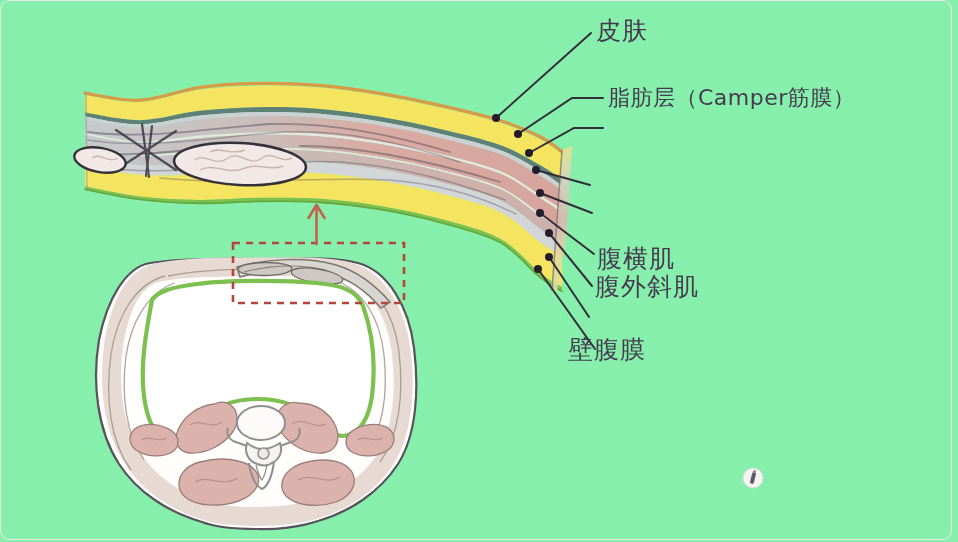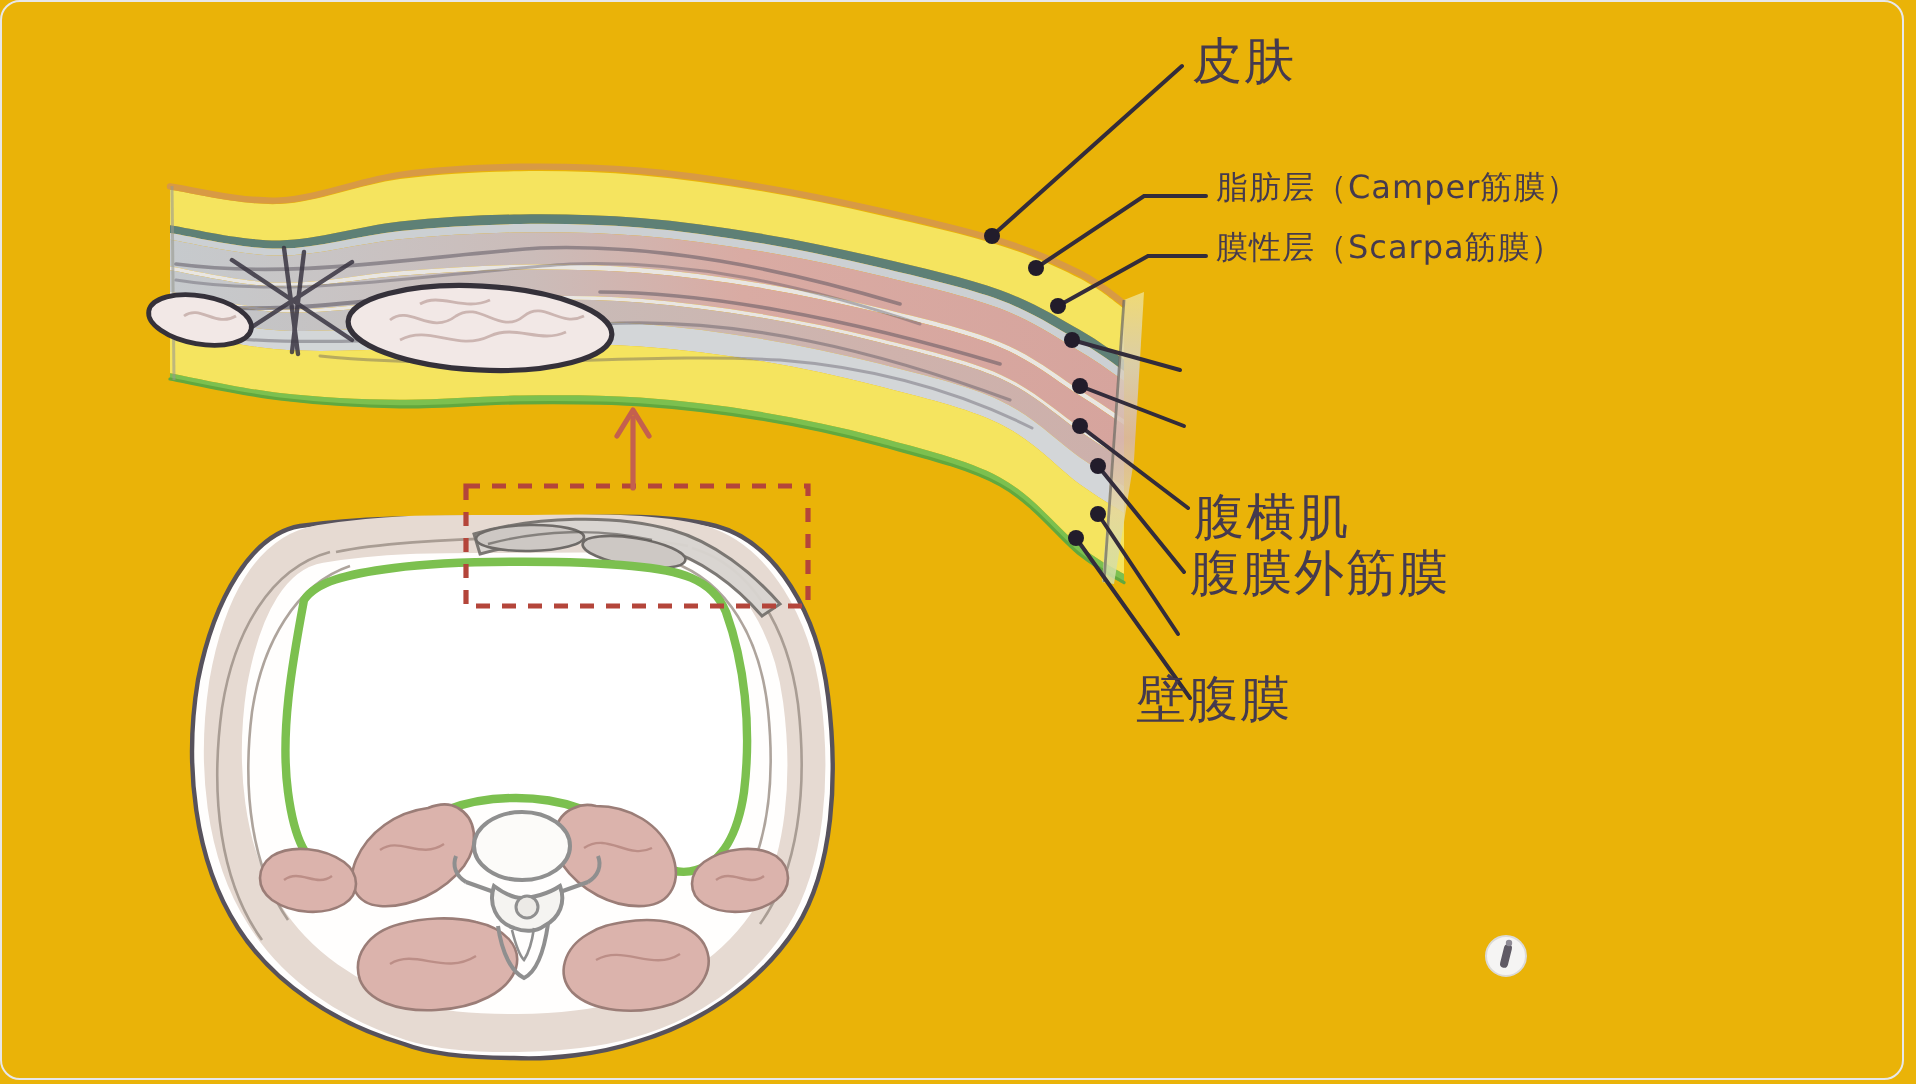--- a/index.html
+++ b/index.html
@@ -1,39 +1,39 @@
 <!DOCTYPE html>
 <html><head>
 <meta charset="utf-8">
 <style>
   html,body{margin:0;padding:0;background:#ffffff;}
   #stage{
     position:relative;
     width:958px;height:542px;
-    background:#eab308;
+    background:#86efac;
     overflow:hidden;
     font-family:"DejaVu Sans","Liberation Sans",sans-serif;
   }
   .card-edge{
     position:absolute; inset:0 6px 2px 0;
     border:1px solid #e7e7ea;
     border-radius:10px;
     pointer-events:none;
   }
   #art{position:absolute;left:0;top:0;}
   .lbl{
     position:absolute;
     color:#453a4e;
     font-size:25px;
     font-weight:500;
     letter-spacing:1px;
     white-space:nowrap;
     line-height:1.05;
   }
-  .lbl.small{font-size:16px;letter-spacing:0.5px;}
+  .lbl.small{font-size:22px;letter-spacing:0.5px;}
 </style>
 </head>
 <body>
 
 <div id="stage">
 
   <svg id="art" width="958" height="542" viewBox="0 0 958 542">
     <defs>
       <linearGradient id="muscleGrad" x1="0" y1="0" x2="1" y2="0">
         <stop offset="0" stop-color="#c6cacd"></stop>
@@ -207,19 +207,18 @@
 
     <g transform="translate(753,478)">
       <circle r="10" fill="#f5f4f3" stroke="#dcdad8" stroke-width="1"></circle>
       <rect x="-2" y="-6" width="4" height="12" rx="2" fill="#5f5a64" transform="rotate(14)"></rect>
       <circle cx="1.5" cy="-6.5" r="1.6" fill="#8e8a94"></circle>
     </g>
   </svg>
 
   <div class="lbl" style="left:596px;top:18px">皮肤</div>
   <div class="lbl small" style="left:608px;top:86px">脂肪层（Camper筋膜）</div>
-  <div class="lbl small" style="left:608px;top:116px">膜性层（Scarpa筋膜）</div>
   <div class="lbl" style="left:597px;top:246px">腹横肌</div>
-  <div class="lbl" style="left:595px;top:274px">腹膜外筋膜</div>
+  <div class="lbl" style="left:595px;top:274px">腹外斜肌</div>
   <div class="lbl" style="left:568px;top:337px">壁腹膜</div>
 
   <div class="card-edge"></div>
 </div>
 
 </body></html>

